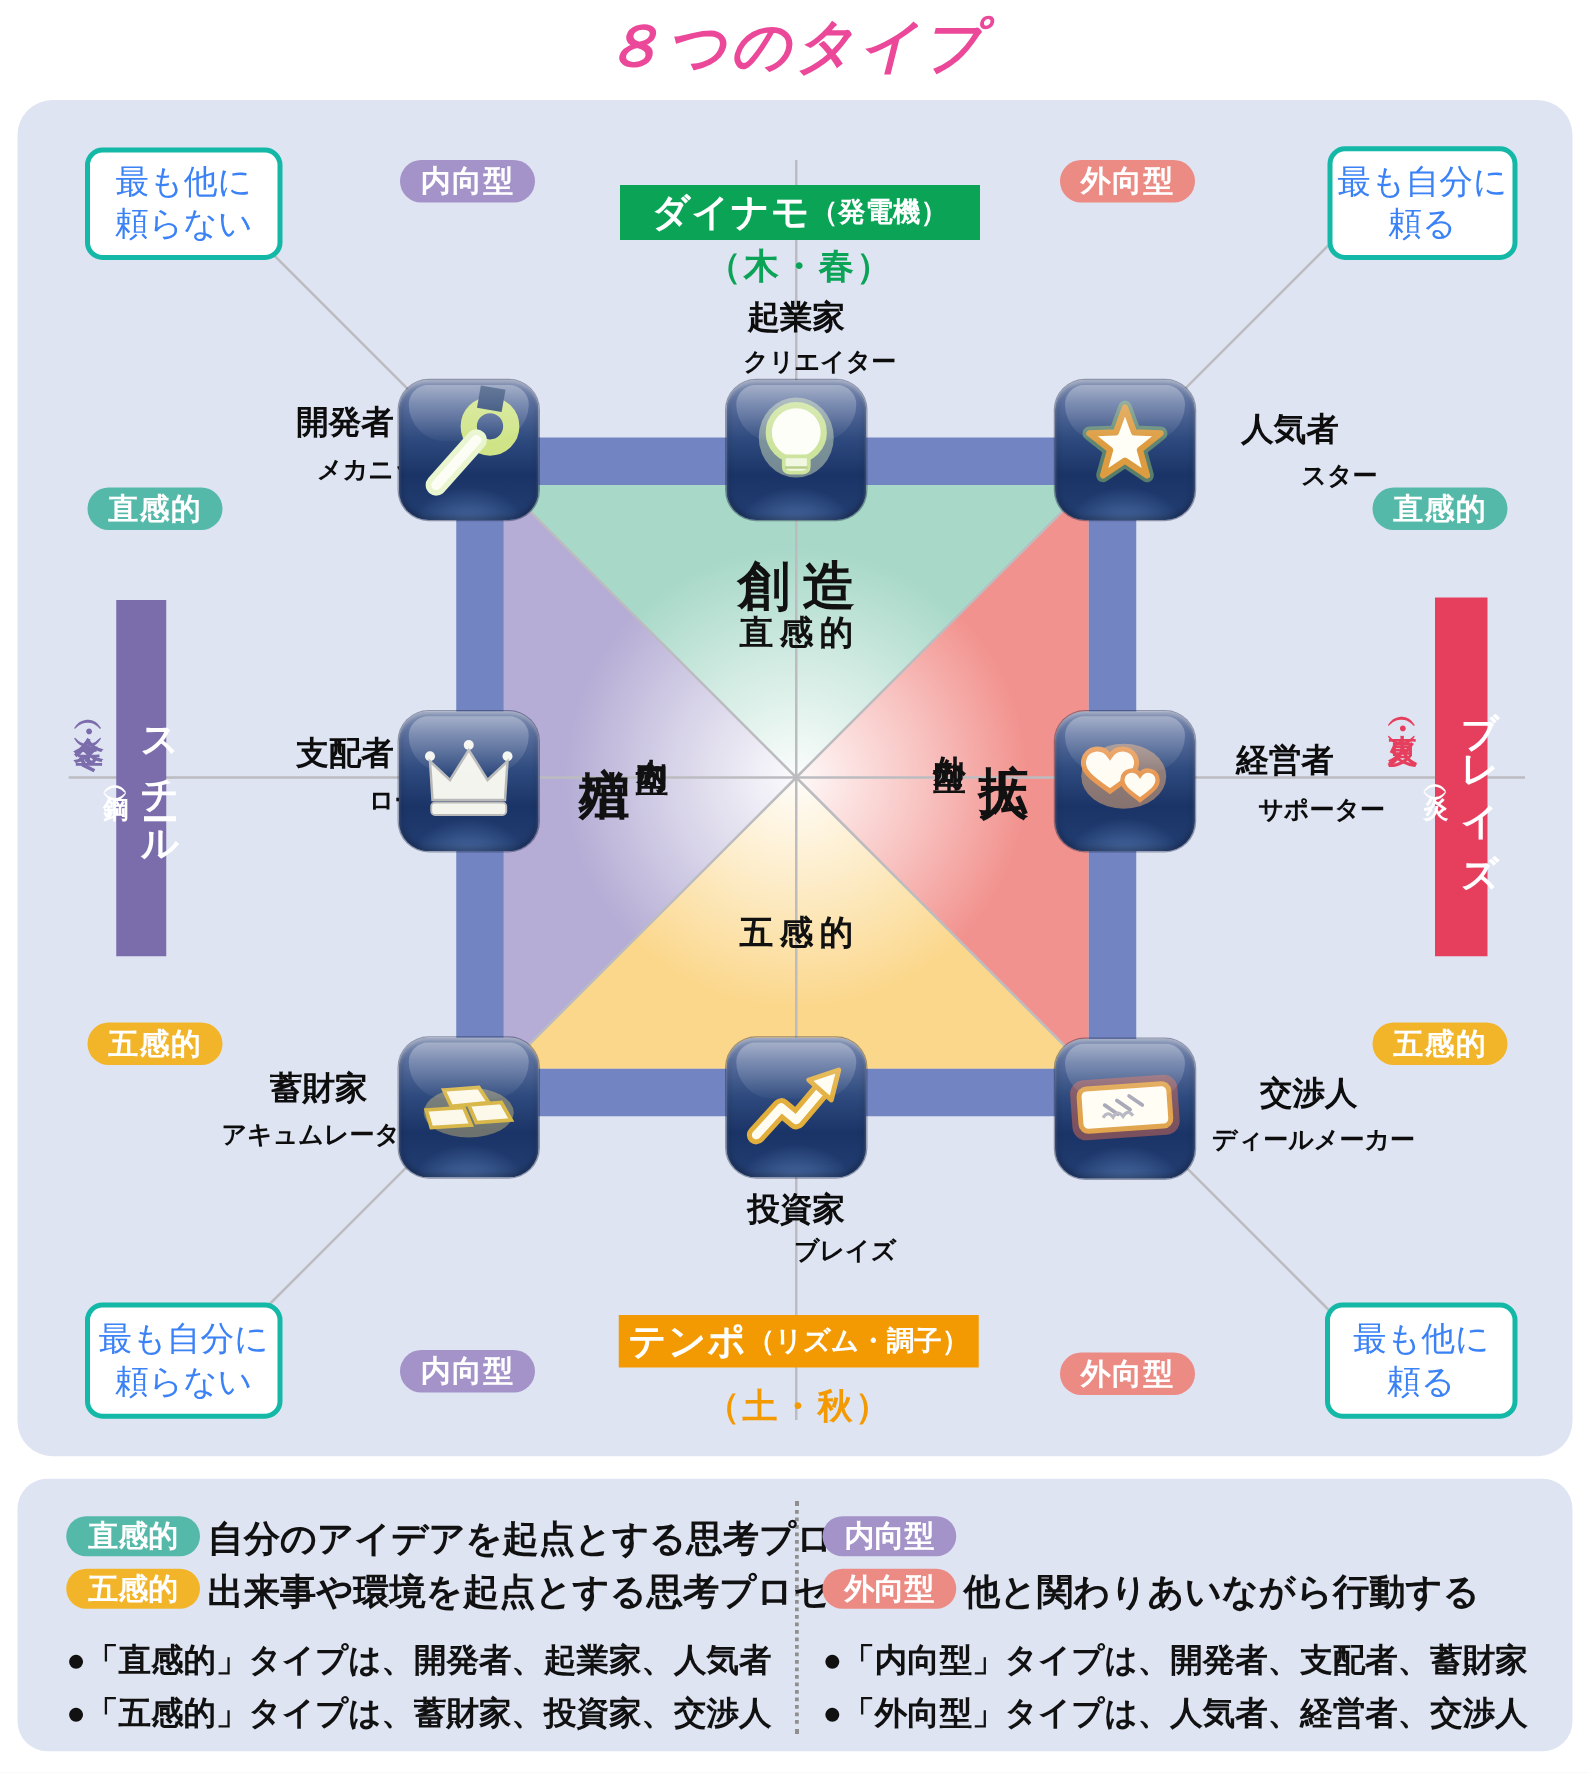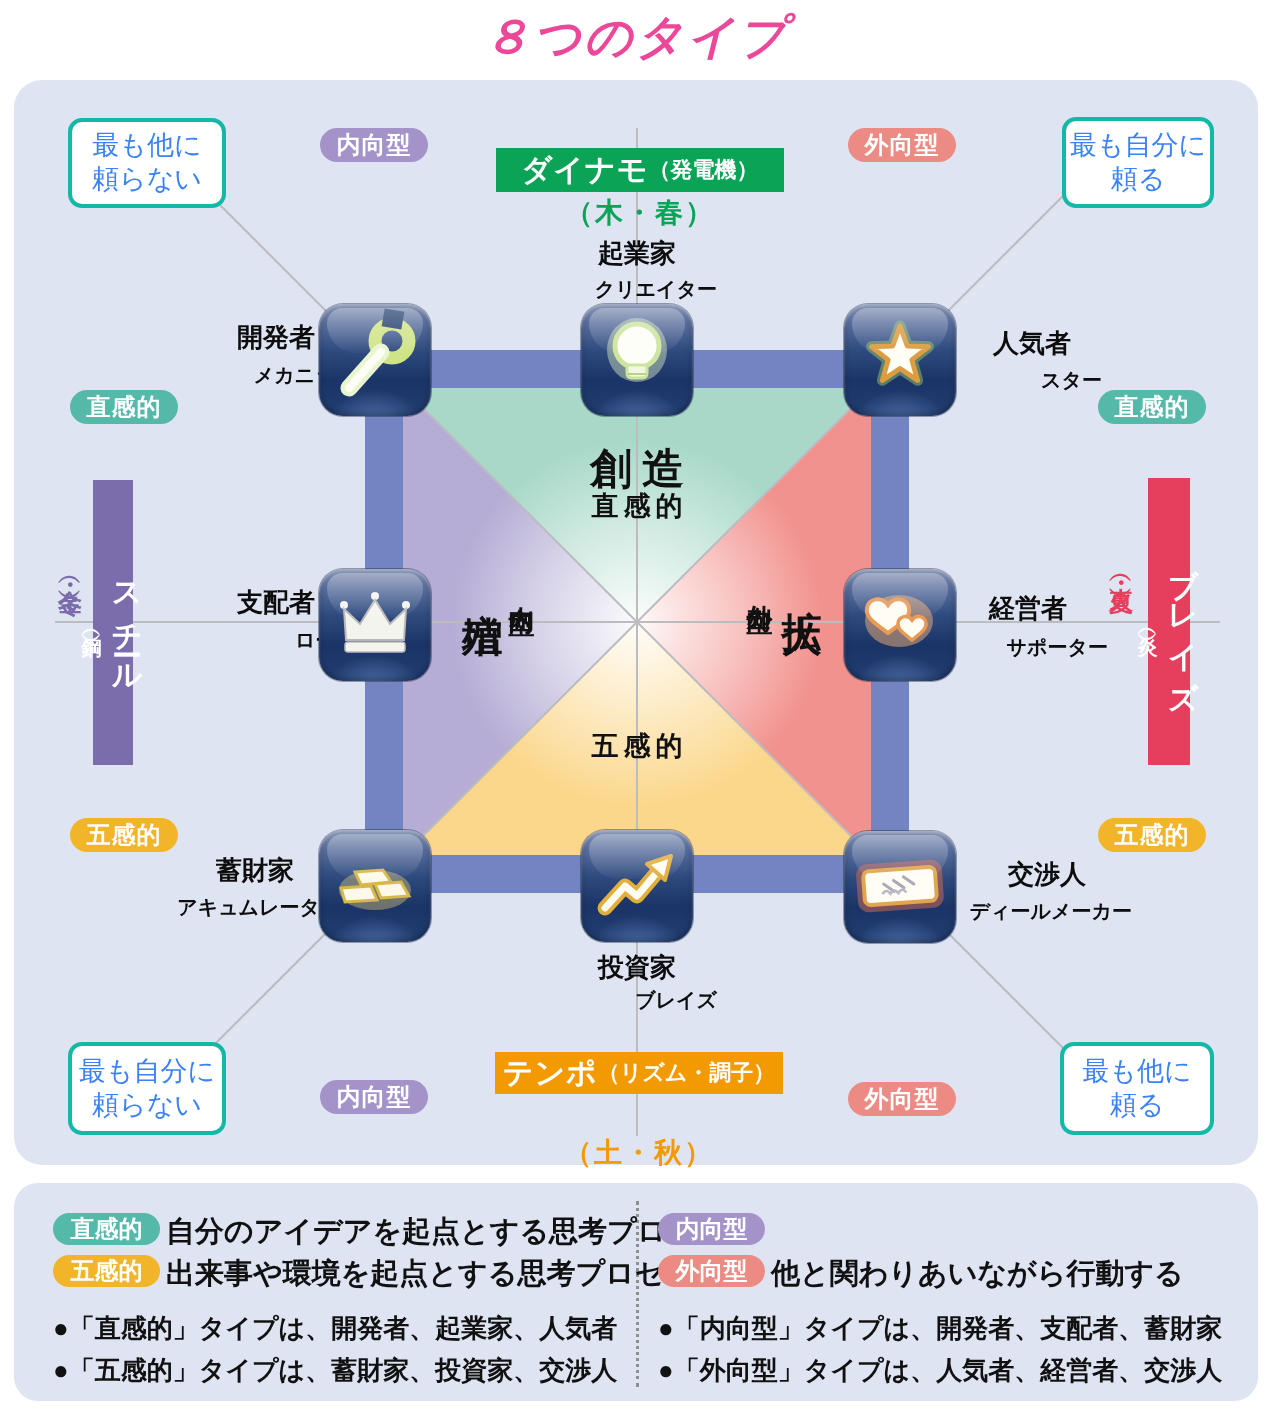--- a/index.html
+++ b/index.html
@@ -110,21 +110,21 @@
   <div class="freq-h" style="left:482px;top:68px;width:288px;height:44px;background:#0ba457;">
     <span class="main">ダイナモ</span>
       <span class="sub">（発電機）</span>
   </div>
   <div class="season-h" style="left:482px;top:114px;width:288px;color:#0ba457;">（木・春）</div>
 
   <div class="freq-h" style="left:481px;top:972px;width:288px;height:42px;background:#f39a03;">
     <span class="main">テンポ</span>
       <span class="sub">（リズム・調子）</span>
   </div>
-  <div class="season-h" style="left:481px;top:1054px;width:288px;color:#f39a03;">（土・秋）</div>
+  <div class="season-h" style="left:481px;top:1026px;width:288px;color:#f39a03;">（土・秋）</div>
 
   <div class="banner" style="left:79px;top:400px;width:40px;height:285px;background:#7b6cab;">
     <span class="vtext">
         <span class="main">スチール</span>
         <span class="sub">（鋼）</span>
       </span>
   </div>
   <div class="season-v vtext" style="left:40px;top:488px;color:#7b6cab;">（金・冬）</div>
 
   <div class="banner" style="left:1134px;top:398px;width:42px;height:287px;background:#e63f5e;">

